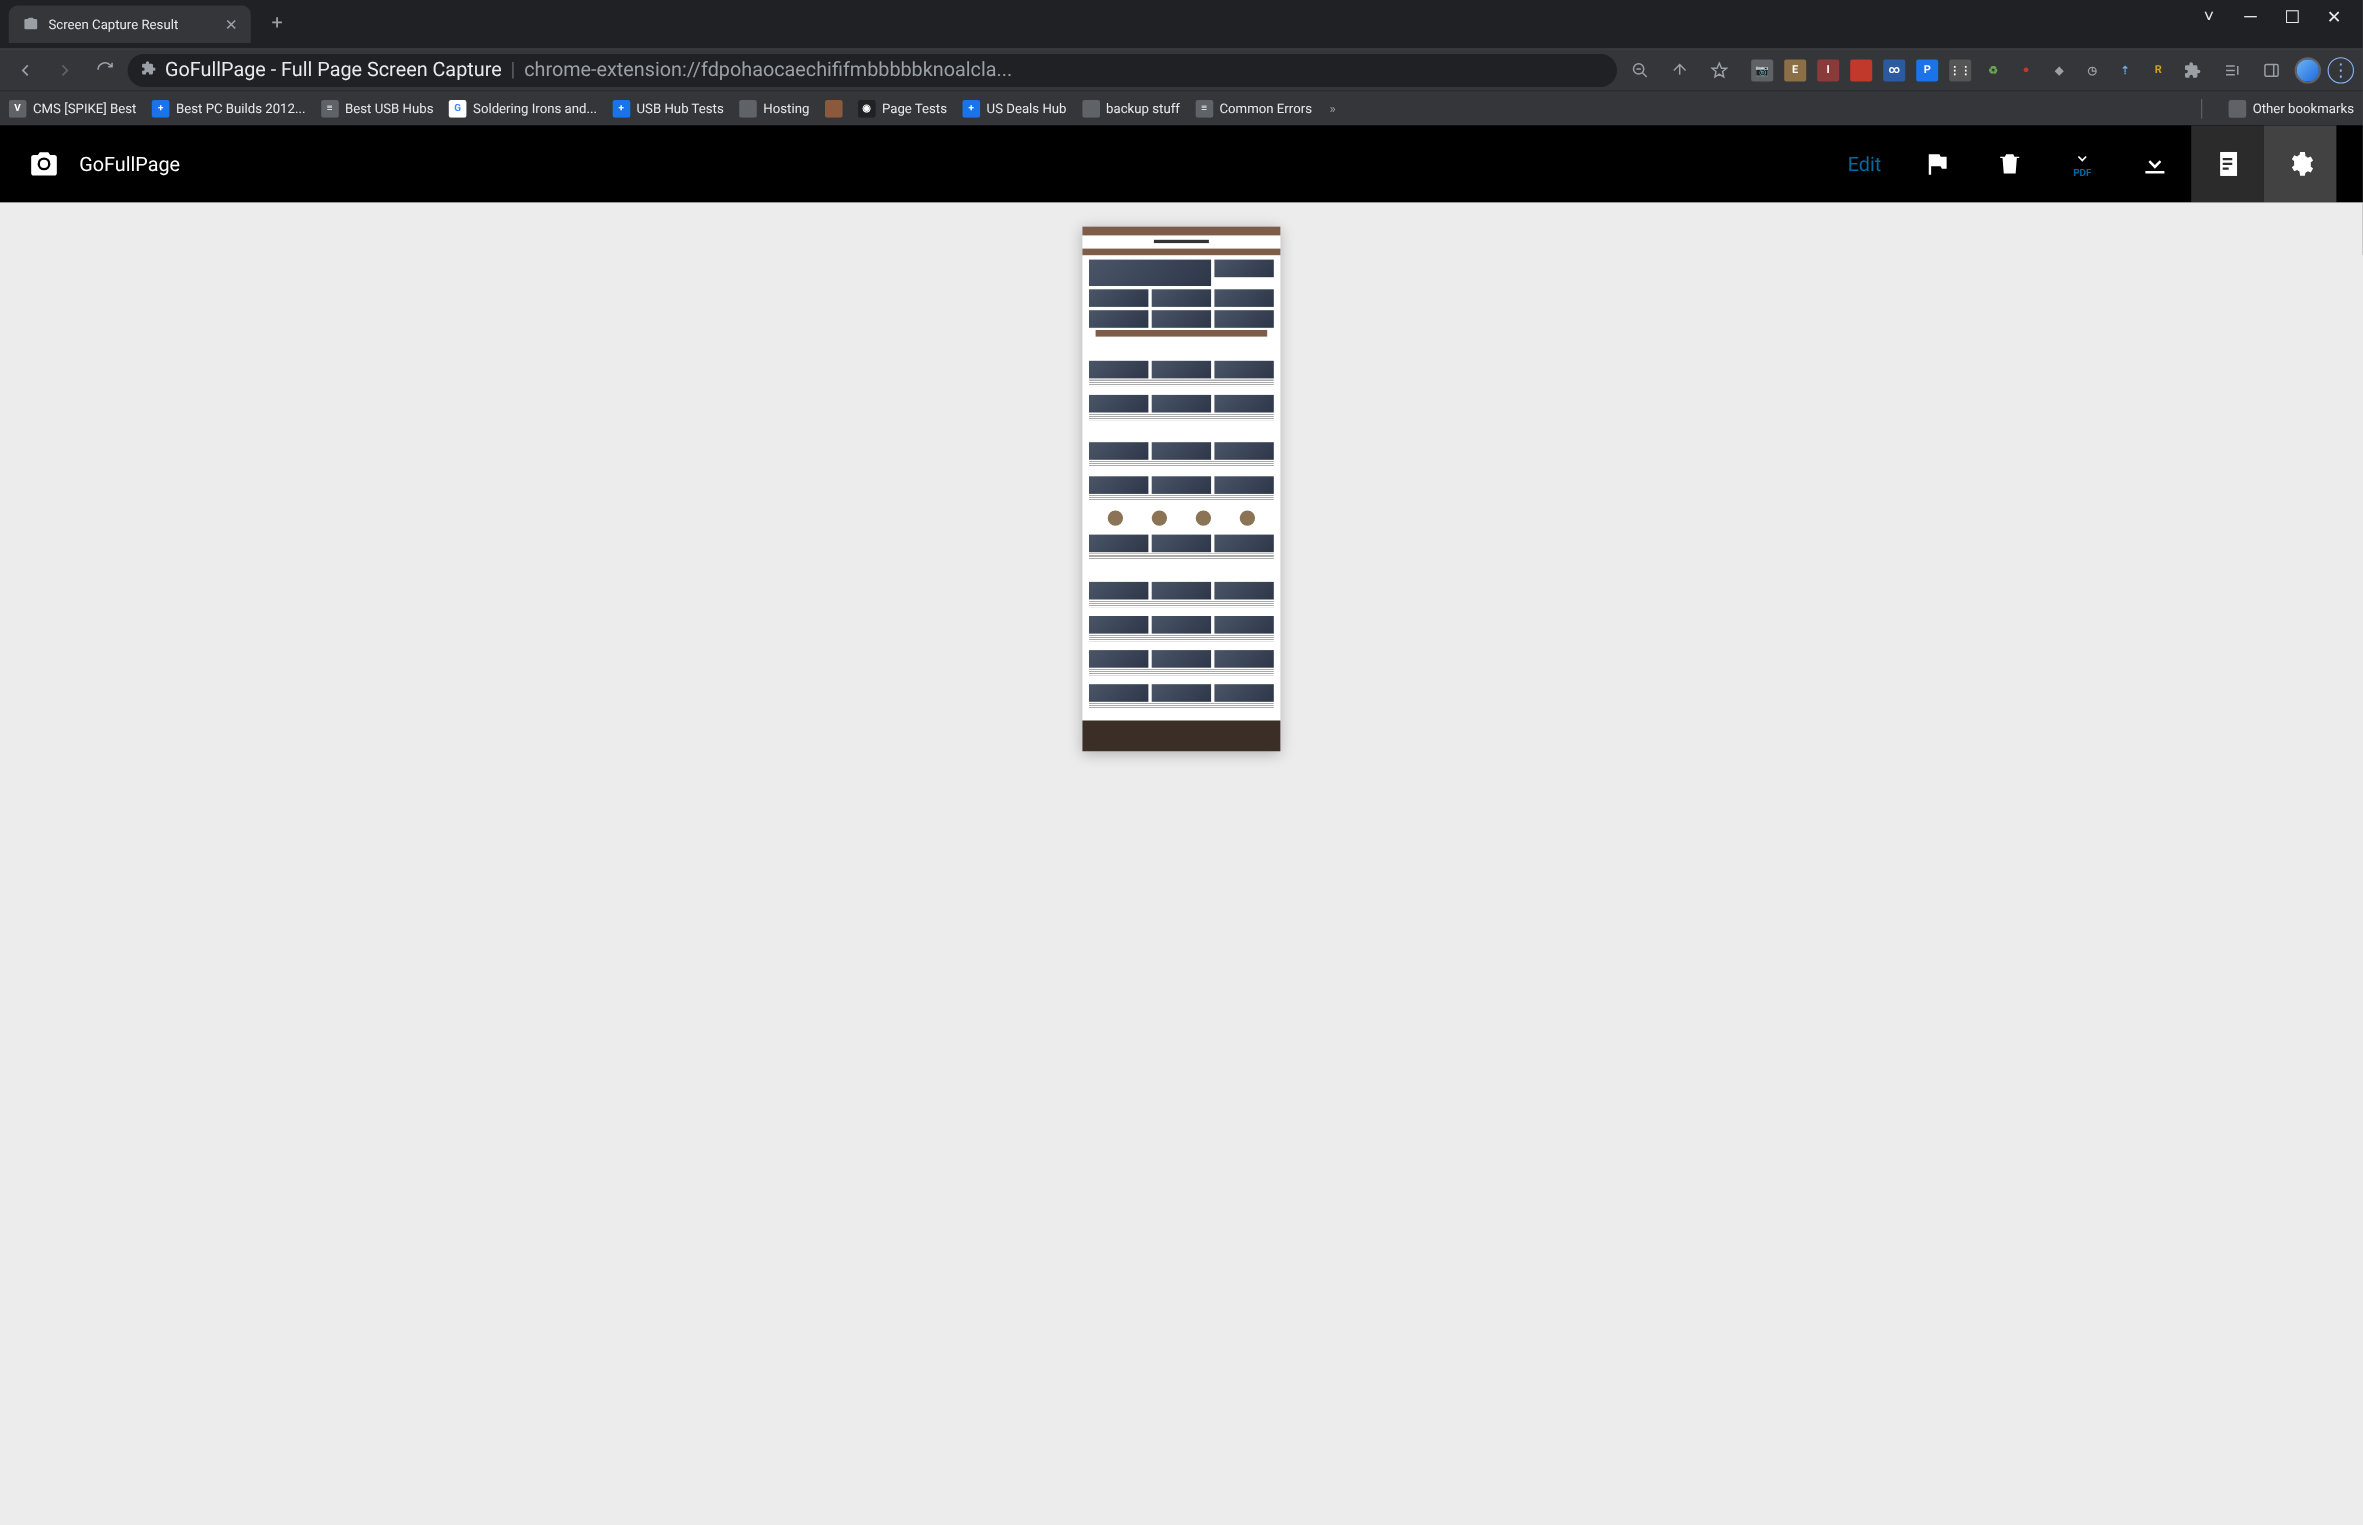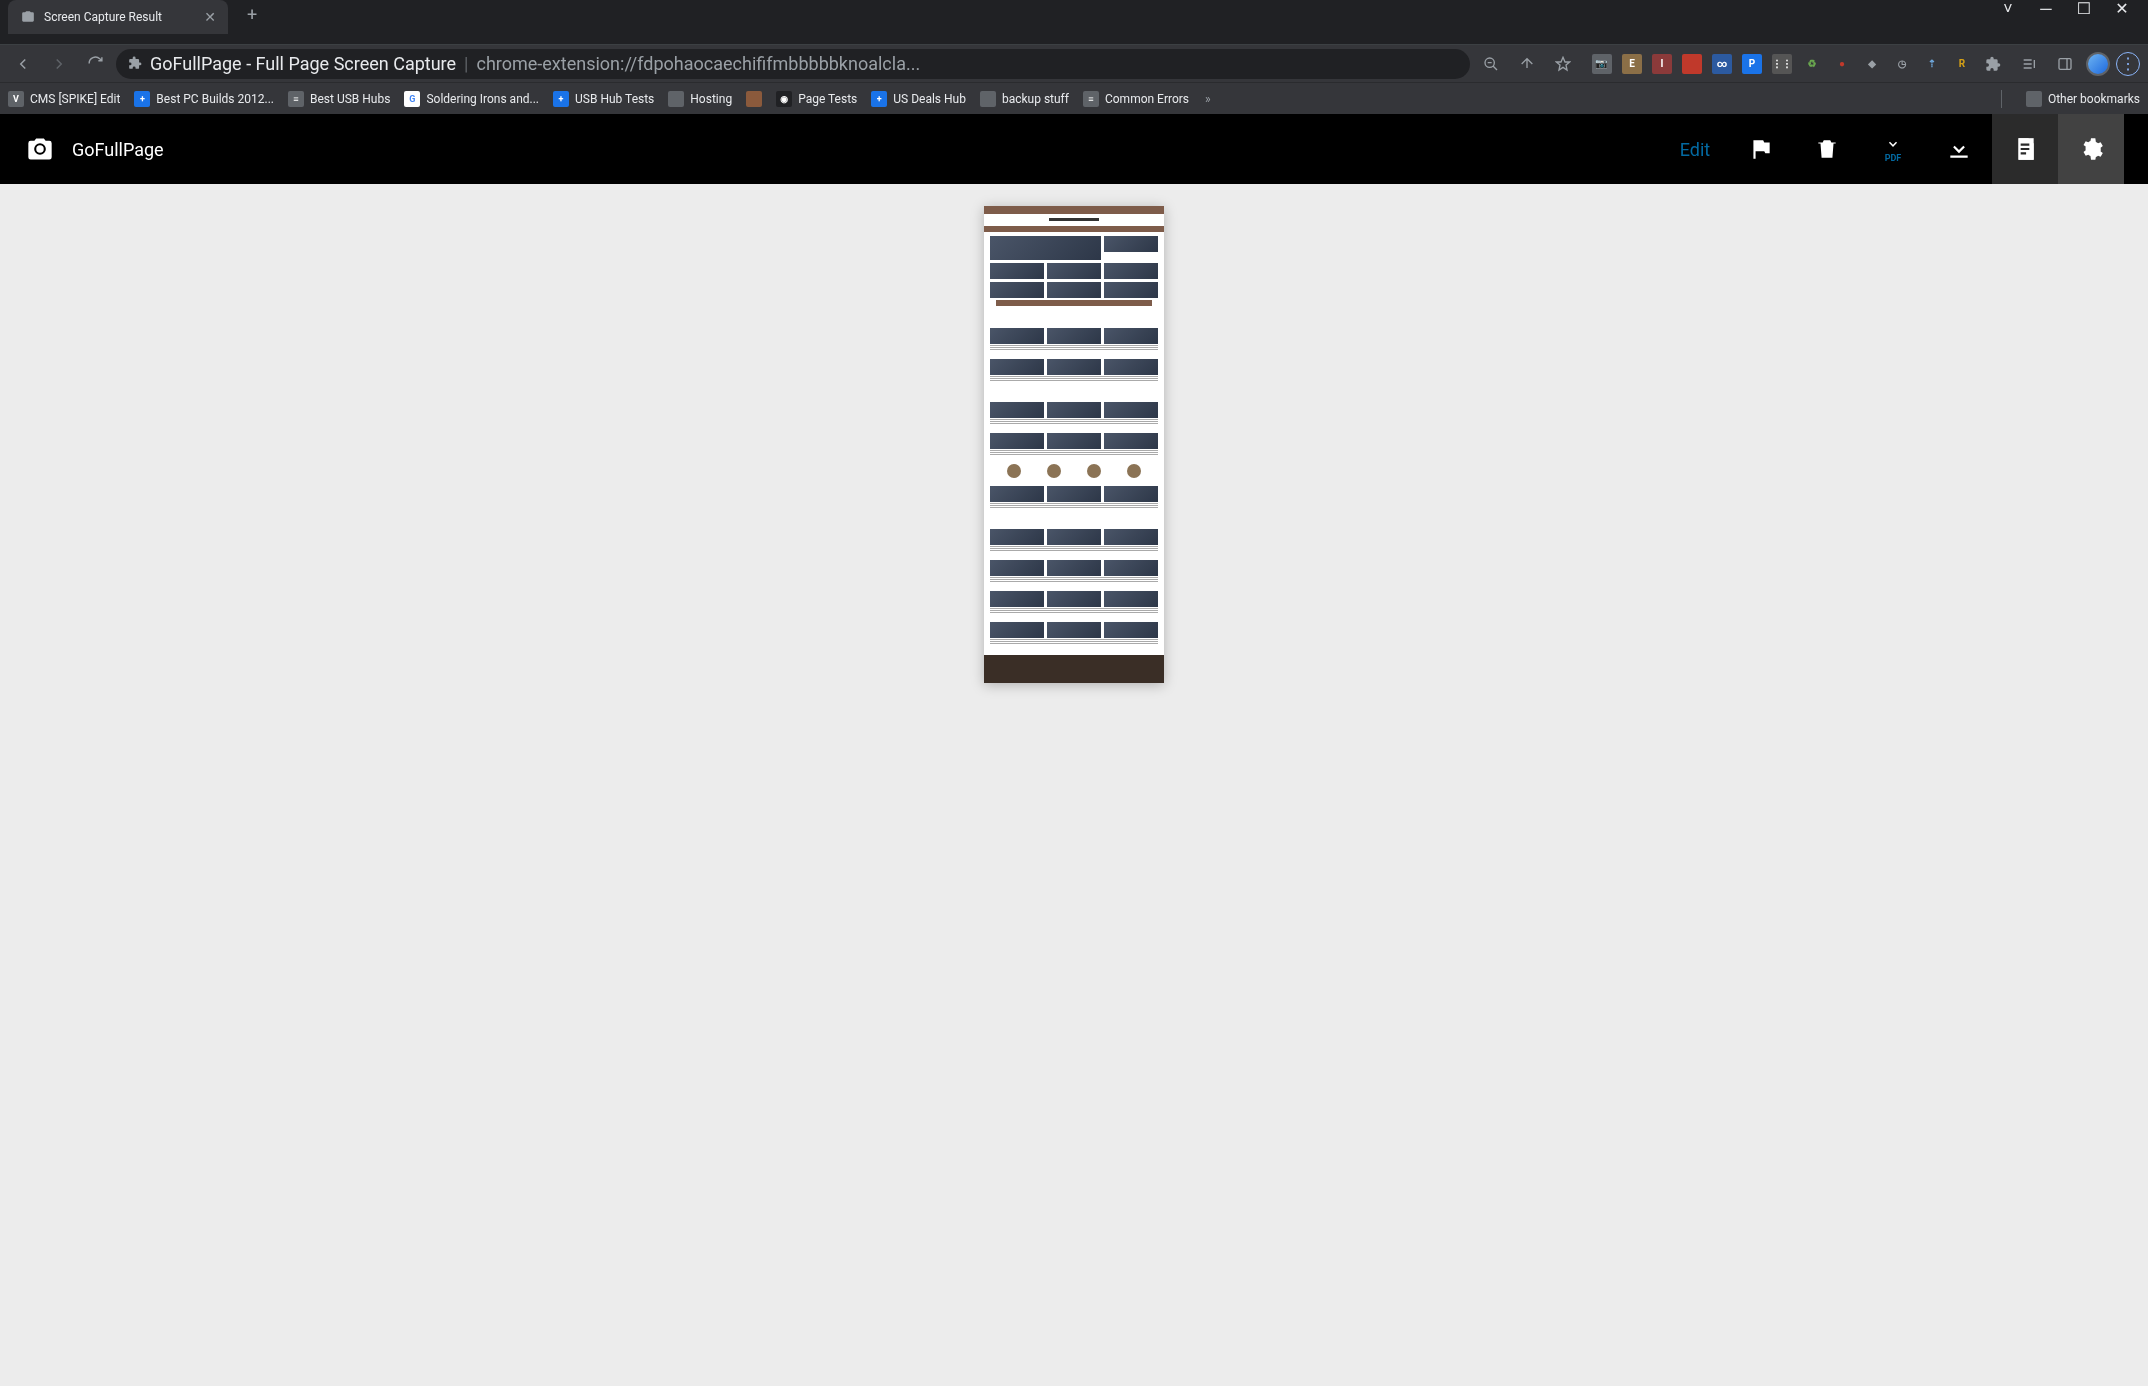--- a/index.html
+++ b/index.html
@@ -1,19 +1,19 @@
 <!DOCTYPE html>
 <html><head>
 <meta charset="utf-8">
 <style>
 * { margin: 0; padding: 0; box-sizing: border-box; }
 body { font-family: "Segoe UI", Roboto, Arial, sans-serif; background: #202124; color: #e8eaed; overflow: hidden; }
 
 
-.titlebar { height: 44px; background: #202124; display: flex; align-items: flex-start; padding-left: 8px; }
+.titlebar { height: 44px; background: #202124; display: flex; align-items: center; padding-left: 8px; }
 .tab { display: flex; align-items: center; background: #35363a; border-radius: 8px 8px 0 0; height: 34px; padding: 0 12px; gap: 8px; min-width: 220px; font-size: 12px; color: #e8eaed; }
 .tab .ico { width: 16px; height: 16px; display: inline-flex; align-items: center; justify-content: center; color: #9aa0a6; }
 .tab .close { margin-left: auto; font-size: 14px; color: #9aa0a6; }
 .newtab { width: 28px; height: 28px; display: flex; align-items: center; justify-content: center; border-radius: 50%; color: #9aa0a6; margin-left: 10px; margin-bottom: 3px; font-size: 18px; }
 .winctrls { margin-left: auto; display: flex; align-items: center; gap: 22px; padding: 0 18px 14px 0; color: #e8eaed; }
 .winctrls .w { width: 16px; height: 16px; display: inline-flex; align-items: center; justify-content: center; }
 
 
 .toolbar { height: 38px; background: #35363a; display: flex; align-items: center; padding: 0 8px; gap: 6px; border-top: 1px solid #3c4043; }
 .navbtn { width: 30px; height: 30px; display: flex; align-items: center; justify-content: center; color: #9aa0a6; }
@@ -160,21 +160,21 @@
       </svg>
   </div>
   <div class="avatar"></div>
   <div class="menu3">⋮</div>
 </div>
 
 <div class="bookmarks">
   <div id="bkm-list" style="display:flex;align-items:center;gap:14px;overflow:hidden">
       <div class="bkm">
         <span class="bi" style="background: rgb(95, 99, 104); color: rgb(255, 255, 255);">V</span>
-        <span>CMS [SPIKE] Edit</span>
+        <span>CMS [SPIKE] Best</span>
       </div>
       <div class="bkm">
         <span class="bi" style="background: rgb(26, 115, 232); color: rgb(255, 255, 255);">+</span>
         <span>Best PC Builds 2012...</span>
       </div>
       <div class="bkm">
         <span class="bi" style="background: rgb(95, 99, 104); color: rgb(255, 255, 255);">≡</span>
         <span>Best USB Hubs</span>
       </div>
       <div class="bkm">

